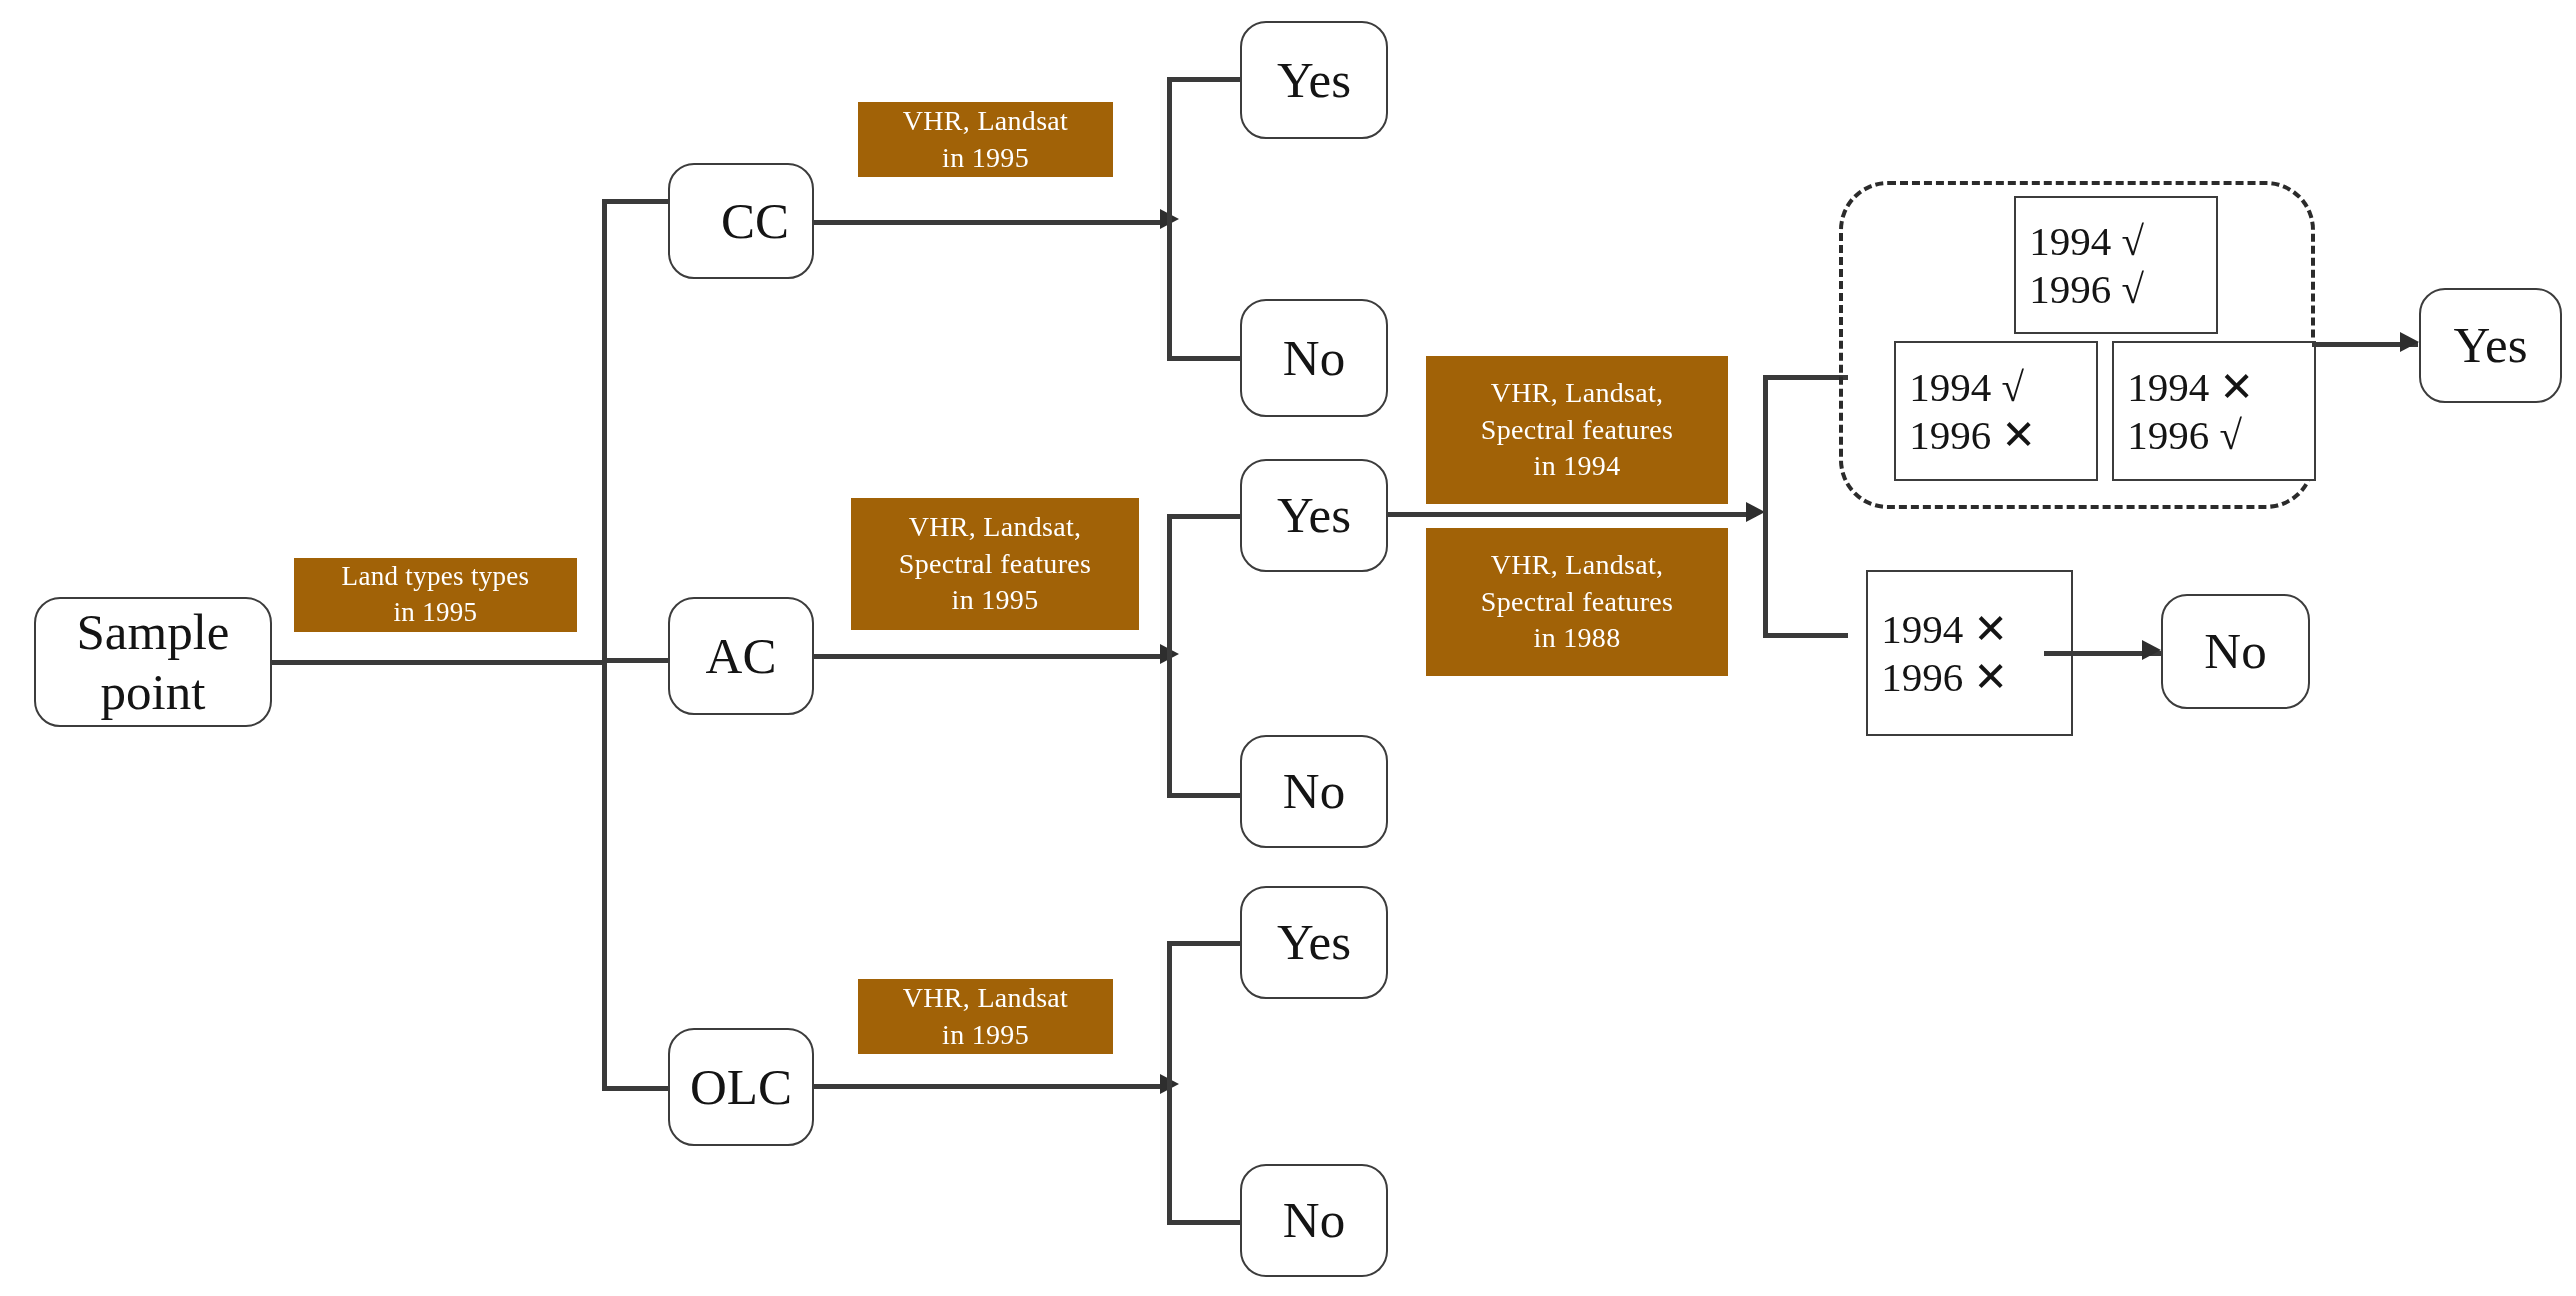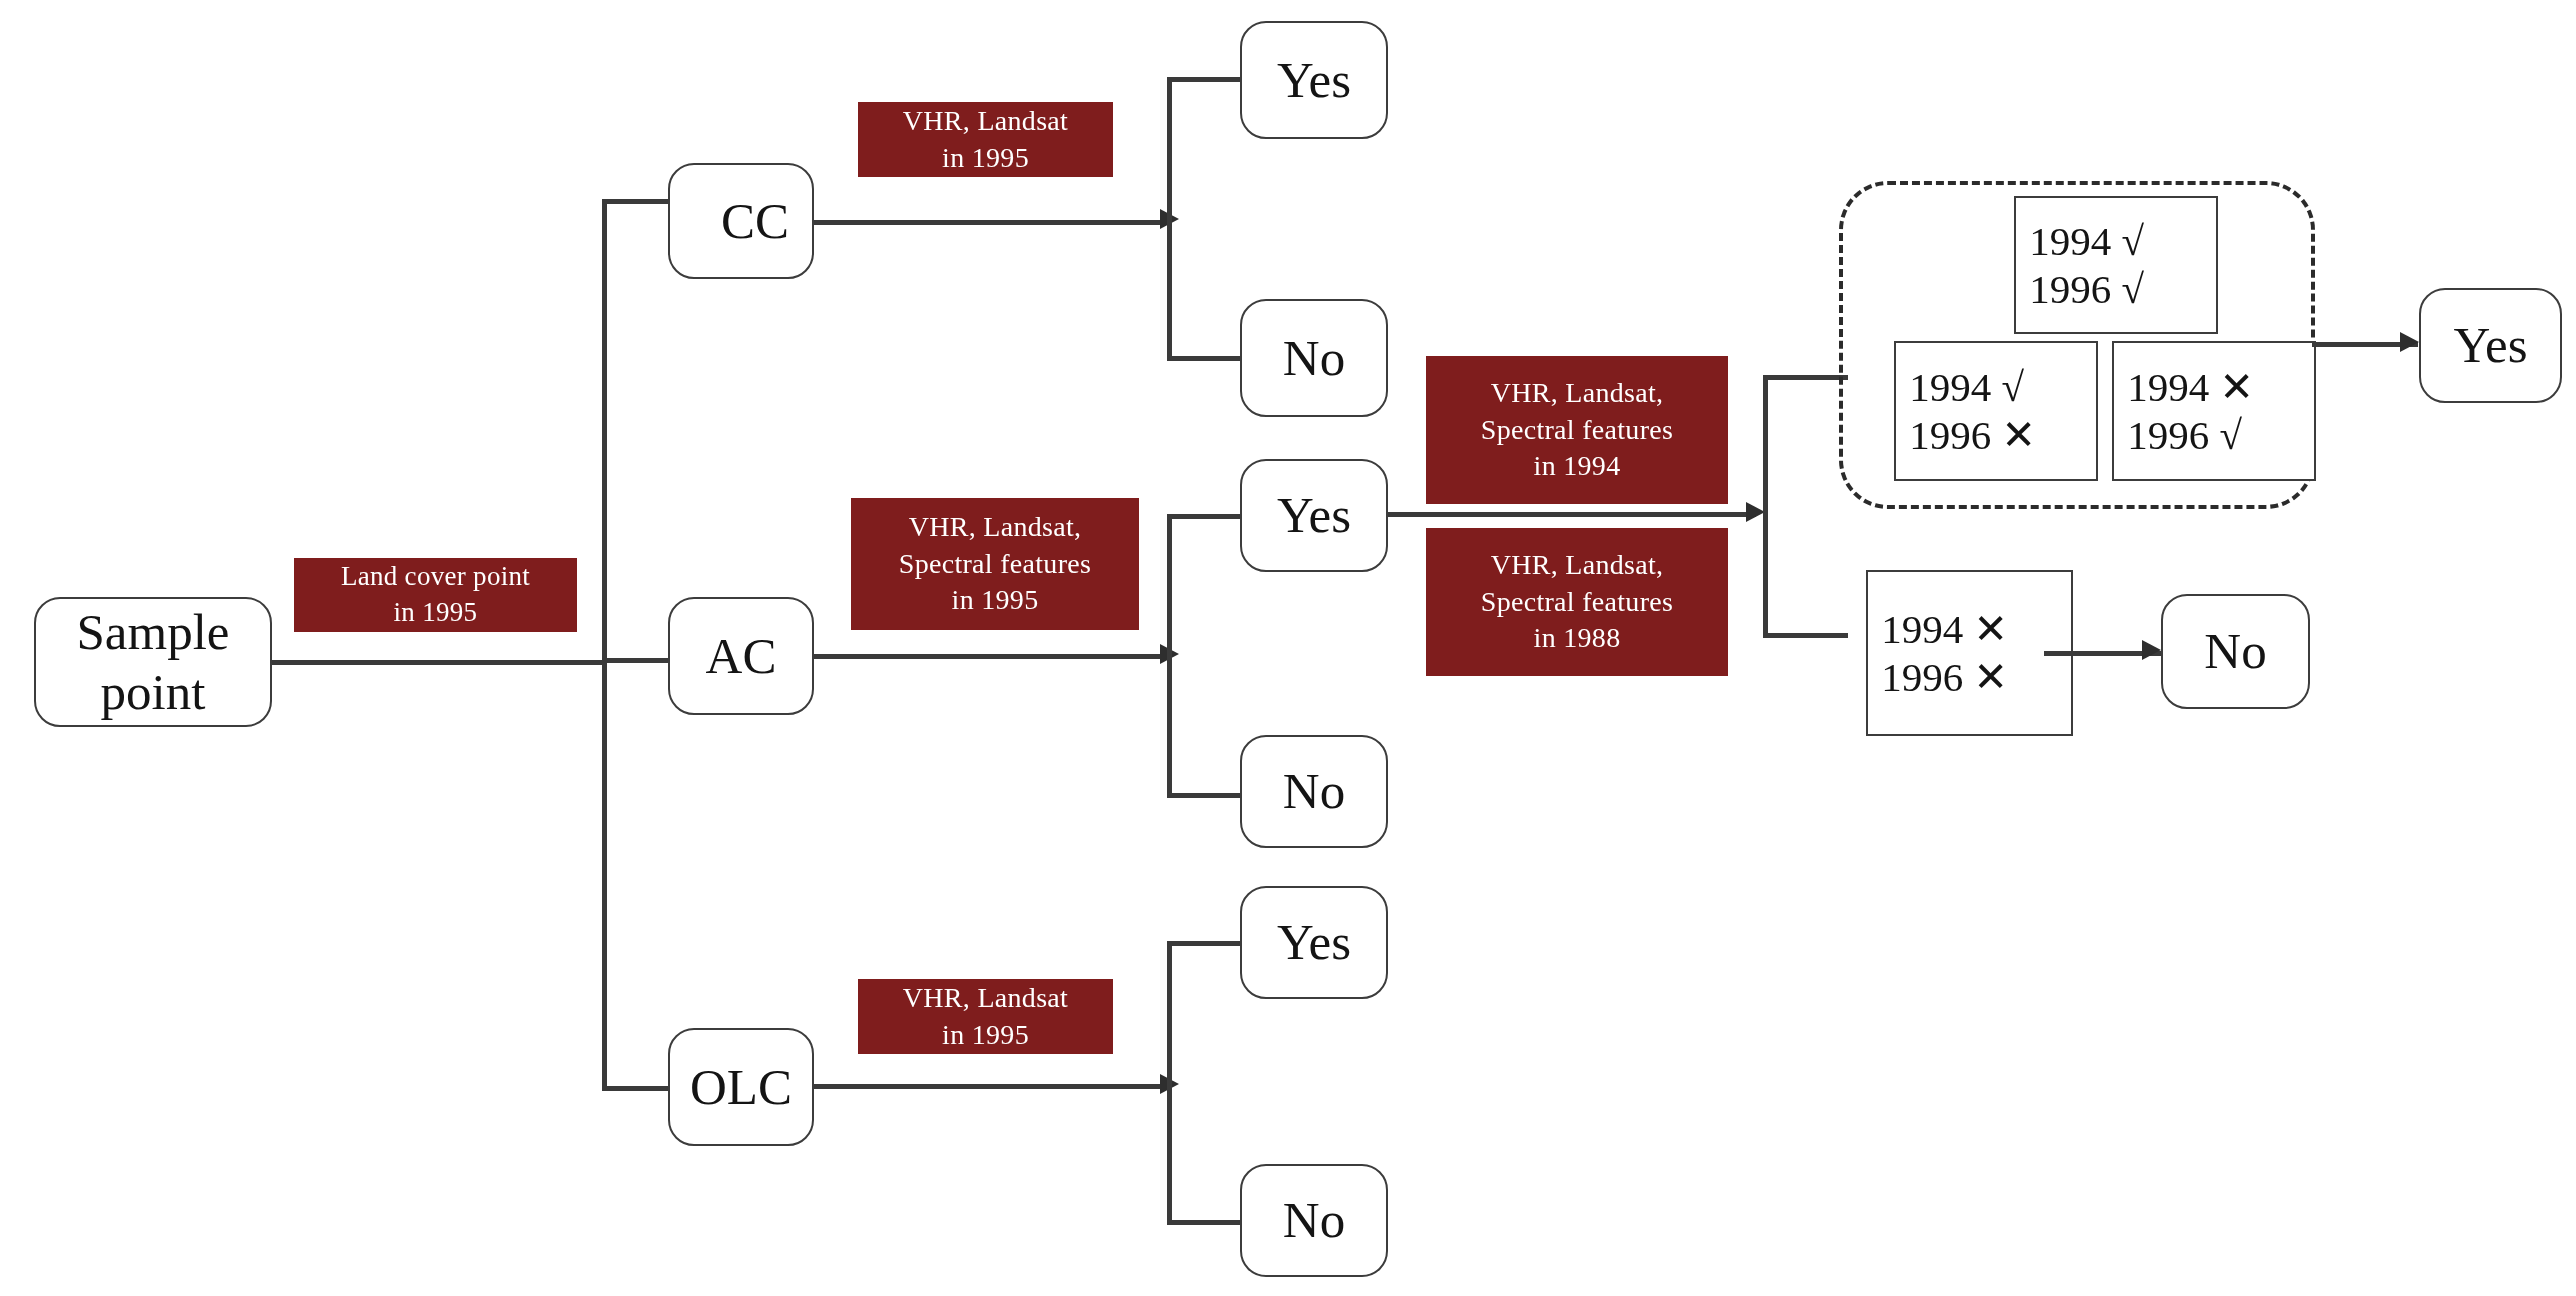--- a/index.html
+++ b/index.html
@@ -7,21 +7,21 @@
        font-family:"Liberation Serif","DejaVu Serif",serif;color:#1a1a1a;}
   #stage{position:relative;width:2576px;height:1296px;background:#ffffff;}
 
   
   .box{position:absolute;box-sizing:border-box;background:#ffffff;
        border:2.8px solid #3c3c3c;display:flex;align-items:center;
        justify-content:center;text-align:center;line-height:1.18;
        color:#141414;}
 
   
-  .glabel{position:absolute;box-sizing:border-box;background:#7f1d1d;
+  .glabel{position:absolute;box-sizing:border-box;background:#a16207;
           color:#ffffff;display:flex;align-items:center;justify-content:center;
           text-align:center;line-height:1.32;letter-spacing:0.3px;
           font-size:28px;padding:5.7px 9.4px;}
 
   
   .ln{position:absolute;background:#3a3a3a;}
   .h{height:4.7px;}
   .v{width:4.7px;}
 
   
@@ -41,21 +41,21 @@
 <body>
 
 <div id="stage">
 
   <div class="box fs-big" style="left:34px;top:597px;width:238px;height:130px;flex-direction:column;">
     <span>Sample</span>
     <span>point</span>
   </div>
 
   <div class="glabel" style="left:294px;top:558px;width:283px;height:74px;flex-direction:column;font-size:27px;">
-    <span>Land cover point</span>
+    <span>Land types types</span>
     <span>in 1995</span>
   </div>
 
   <div class="ln h" style="left:272px;top:660px;width:335px;"></div>
 
   <div class="ln v" style="left:602px;top:201px;height:890px;"></div>
 
   <div class="ln h" style="left:602px;top:199px;width:68px;"></div>
   <div class="box fs-big" style="left:668px;top:163px;width:146px;height:116px;padding-left:28px;">
     <span>CC</span>

